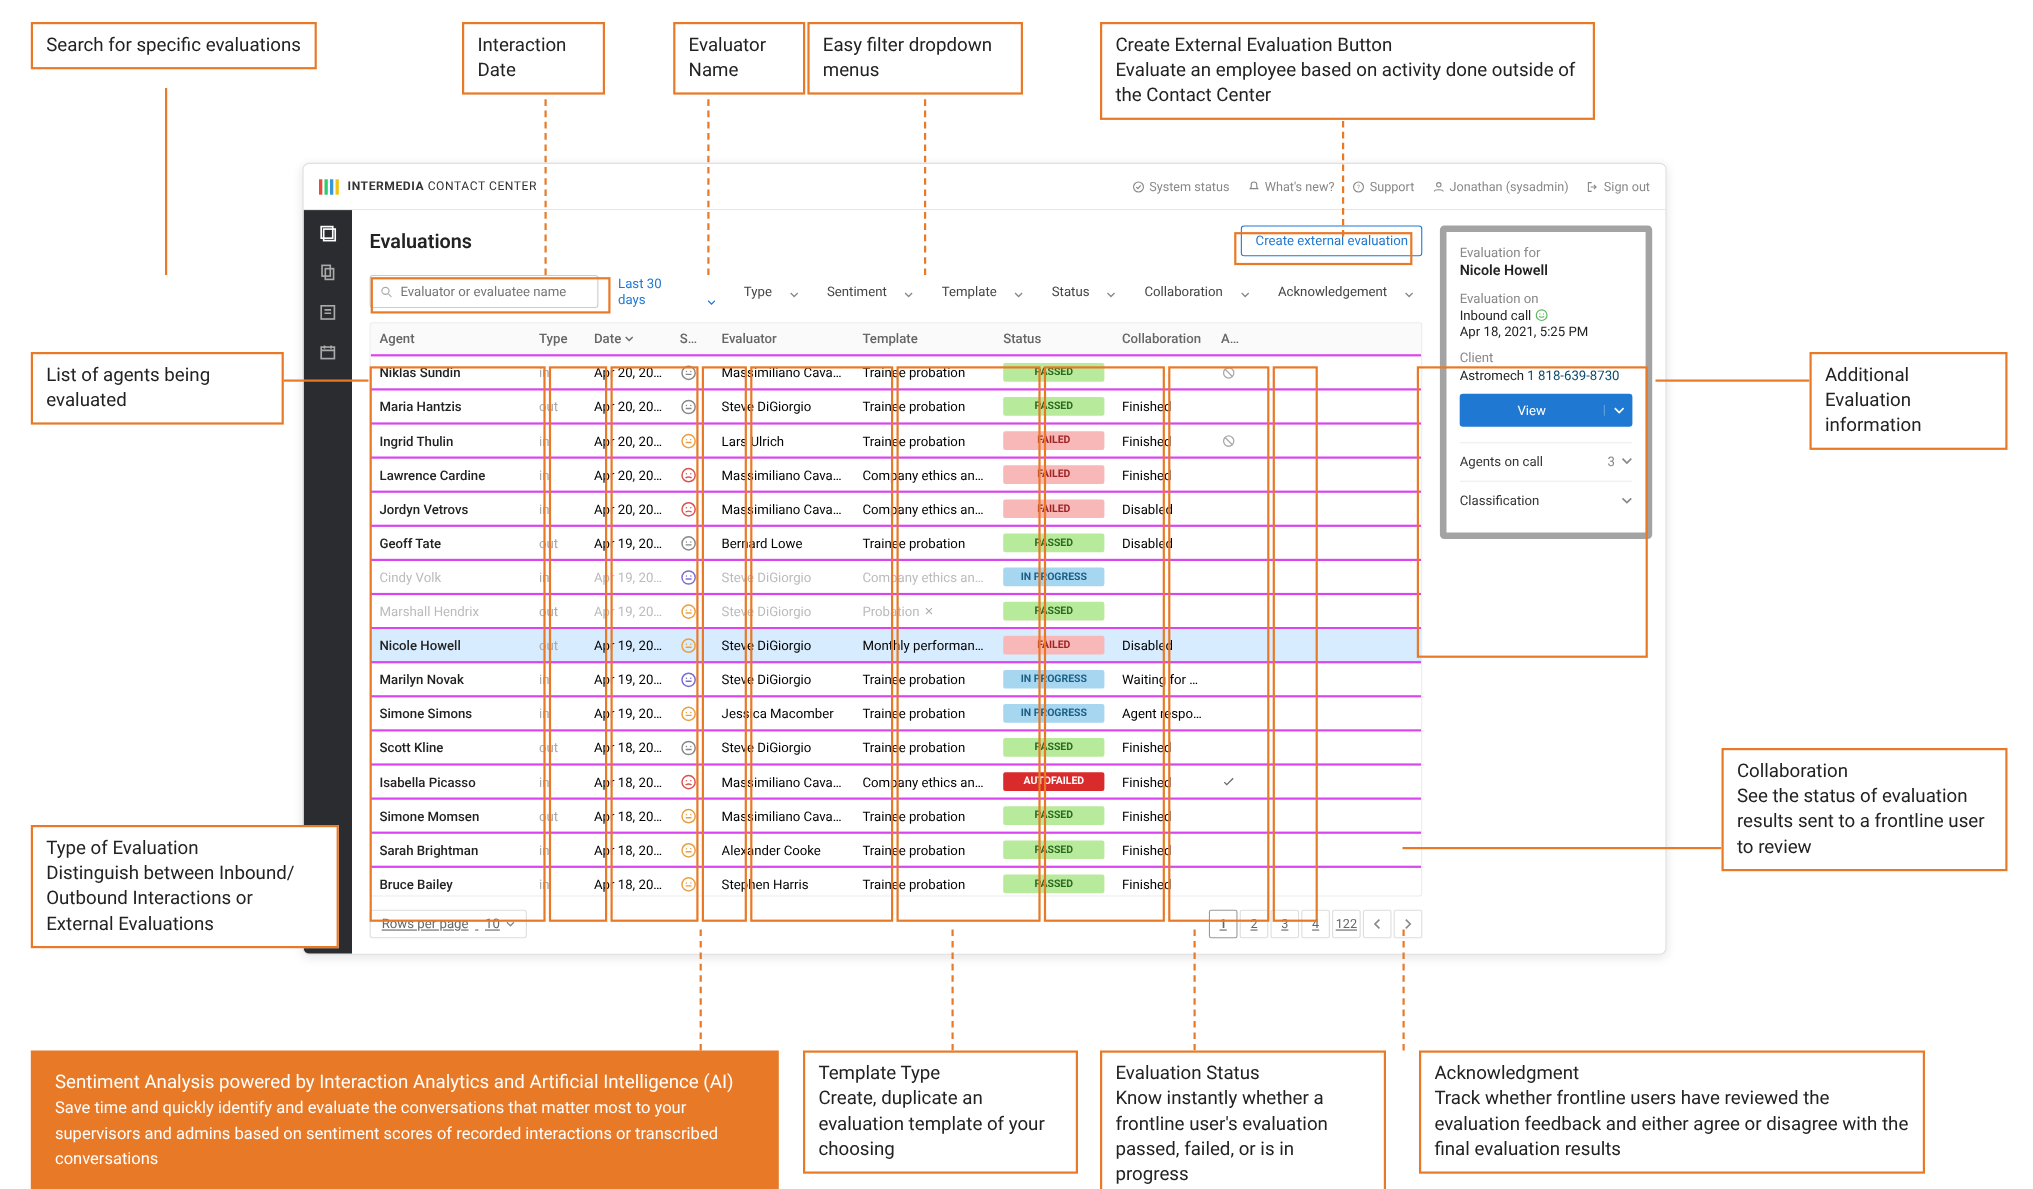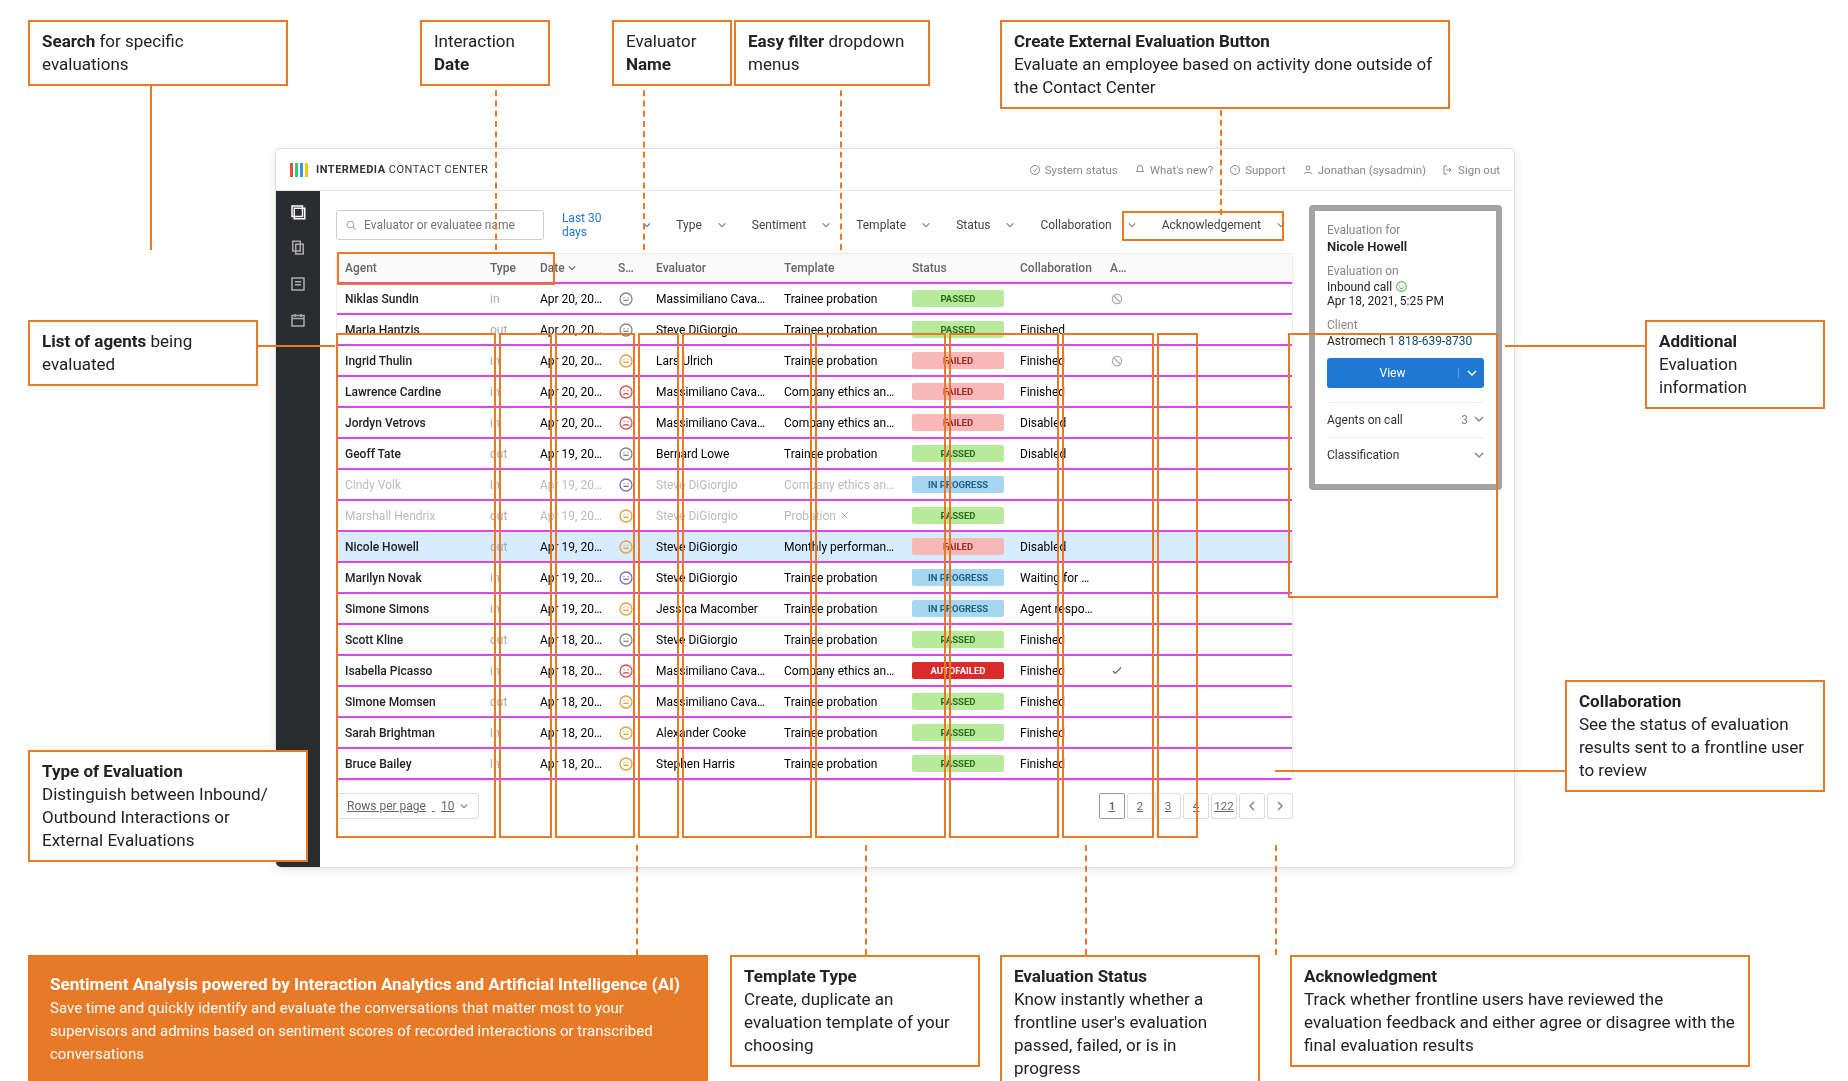--- a/index.html
+++ b/index.html
@@ -1,20 +1,20 @@
 <!DOCTYPE html>
 <html><head>
 <meta charset="utf-8">
 <style>
 * { margin: 0; padding: 0; box-sizing: border-box; font-family: -apple-system, BlinkMacSystemFont, "Segoe UI", Roboto, Helvetica, Arial, sans-serif; }
 body { background: #fff; width: 1848px; height: 1081px; position: relative; }
 
 
 .callout { position: absolute; border: 2px solid #e87927; padding: 8px 12px; background: #fff; font-size: 17px; line-height: 1.35; color: #222; z-index: 50; }
-.callout strong { font-weight: 700; }
+.callout strong { font-weight: 400; }
 .callout.dark { background: #e87927; color: #fff; border: none; padding: 18px 22px; }
 .callout.dark strong { color: #fff; }
 .connector { position: absolute; border-left: 2px dashed #e87927; z-index: 49; }
 
 
 .app { position: absolute; left: 275px; top: 148px; width: 1240px; height: 720px; border: 1px solid #e0e0e0; border-radius: 6px; box-shadow: 0 2px 10px rgba(0,0,0,0.1); background: #fff; overflow: hidden; }
 
 
 .topbar { height: 42px; border-bottom: 1px solid #e6e6e6; display: flex; align-items: center; padding: 0 14px; font-size: 12px; color: #666; }
 .logo-stripes { display: inline-flex; gap: 2px; margin-right: 8px; }
@@ -37,21 +37,21 @@
 
 .main { flex: 1; padding: 14px 16px; overflow: hidden; display:flex; flex-direction:column; }
 .page-header { display: flex; align-items: center; margin-bottom: 12px; }
 .page-title { font-size: 18px; font-weight: 600; color: #222; }
 .create-btn { margin-left: auto; border: 1px solid #1f78d1; color: #1f78d1; background: #fff; padding: 6px 12px; font-size: 12px; border-radius: 3px; cursor: pointer; }
 
 .toolbar { display: flex; align-items: center; gap: 10px; margin-bottom: 8px; }
 .search-box { width: 215px; height: 30px; border: 1px solid #ccc; border-radius: 3px; display: flex; align-items: center; padding: 0 8px; color: #888; font-size: 12px; gap: 6px; }
 .search-box input { border: none; outline: none; flex: 1; font-size: 12px; color: #333; }
 
-.filter { font-size: 12px; color: #444; display: flex; align-items: center; gap: 16px; padding: 6px 8px; cursor:pointer; }
+.filter { font-size: 12px; color: #444; display: flex; align-items: flex-end; gap: 16px; padding: 6px 8px; cursor:pointer; }
 .filter.active { color: #1f78d1; }
 .chev { width: 8px; height: 8px; }
 
 
 .table-wrap { border: 1px solid #ececec; border-radius: 3px; overflow:hidden; }
 .row { display: grid; grid-template-columns: 145px 50px 78px 38px 128px 128px 108px 90px 38px; font-size: 12px; align-items: center; border-bottom: 2px solid #d946ef; min-height: 30px; }
 .row.header { background: #fafafa; color: #666; font-weight:500; }
 .row > div { padding: 6px 8px; white-space: nowrap; overflow: hidden; text-overflow: ellipsis; }
 .row.selected { background: #d8ecff; }
 .row .agent { color: #222; font-weight:500; }
@@ -221,20 +221,24 @@
         </svg>
       <svg class="side-ico" viewBox="0 0 24 24">
           <rect x="4" y="6" width="16" height="14" fill="none" stroke="currentColor" stroke-width="2"></rect>
           <line x1="4" y1="10" x2="20" y2="10" stroke="currentColor" stroke-width="2"></line>
           <line x1="8" y1="4" x2="8" y2="8" stroke="currentColor" stroke-width="2"></line>
           <line x1="16" y1="4" x2="16" y2="8" stroke="currentColor" stroke-width="2"></line>
         </svg>
     </div>
 
     <div class="main">
+      <div class="page-header">
+        <div class="page-title">Evaluations</div>
+        <button class="create-btn">Create external evaluation</button>
+      </div>
 
       <div class="toolbar">
         <div class="search-box">
           <svg width="13" height="13" viewBox="0 0 24 24">
               <circle cx="10" cy="10" r="6" fill="none" stroke="#aaa" stroke-width="2"></circle>
               <line x1="15" y1="15" x2="20" y2="20" stroke="#aaa" stroke-width="2"></line>
             </svg>
           <input placeholder="Evaluator or evaluatee name" style="">
         </div>
         <div class="filter active">

